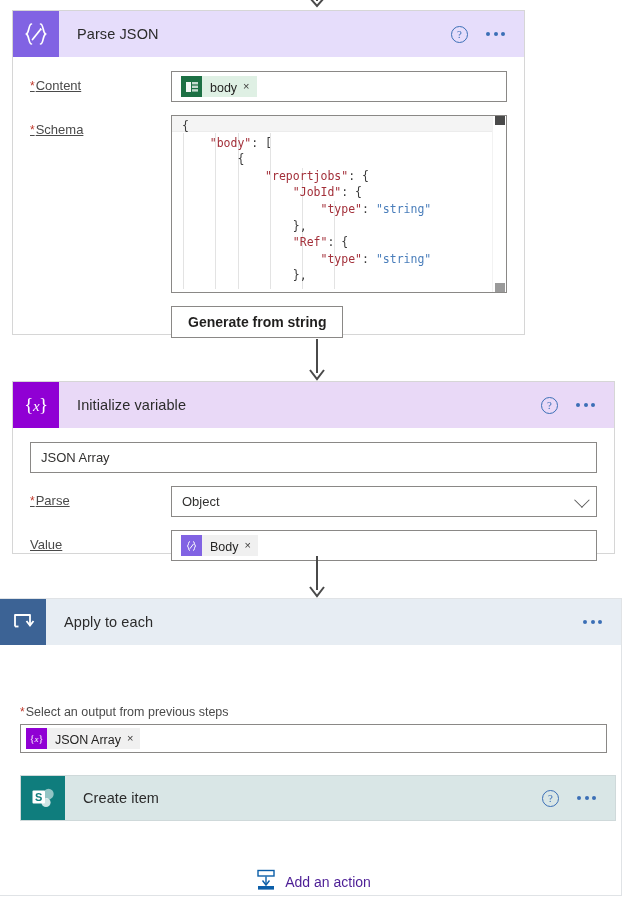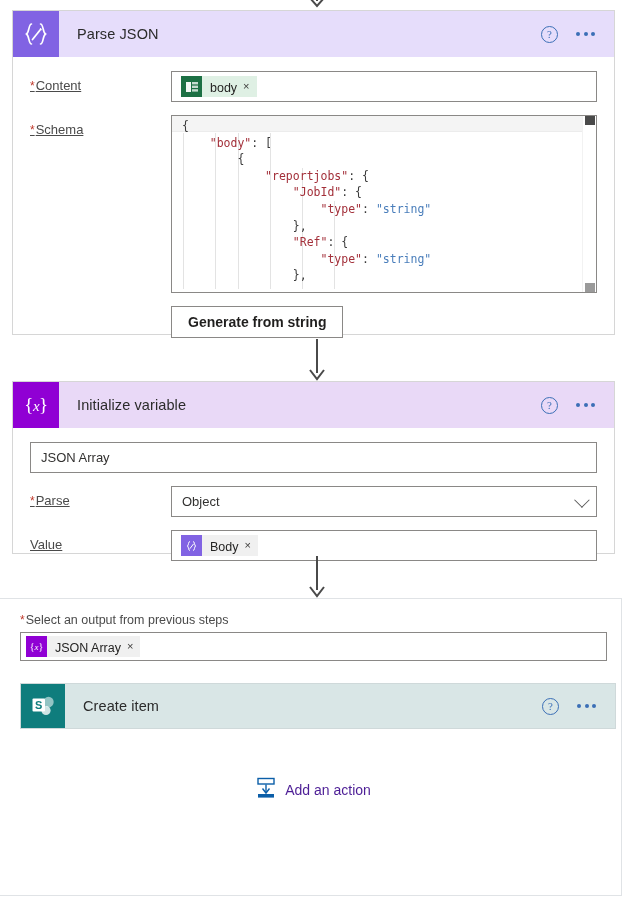--- a/index.html
+++ b/index.html
@@ -252,20 +252,21 @@
     display: flex;
     align-items: center;
     height: 46px;
     background: #e7edf3;
   }
   .scope-body { padding: 14px 14px 0 20px; }
   .scope-label {
     font-size: 12.5px;
     color: #4a4a4a;
     margin-bottom: 5px;
+    margin-top: 46px;
   }
   .scope-input {
     border: 1px solid #8a8886;
     background: #ffffff;
     height: 29px;
     display: flex;
     align-items: center;
     padding: 0 5px;
     margin-bottom: 22px;
   }
@@ -310,21 +311,21 @@
 
 <div class="page">
 
   <div class="connector" style="top:-8px; height:16px;">
     <svg width="22" height="16" viewBox="0 0 22 16" aria-hidden="true">
       <line x1="11" y1="-6" x2="11" y2="9" stroke="#4a4a4a" stroke-width="2"></line>
       <polyline points="4,6 11,14 18,6" fill="none" stroke="#4a4a4a" stroke-width="2"></polyline>
     </svg>
   </div>
 
-  <div class="card" style="left:12px; top:10px; width:603px; height:325px;">
+  <div class="card" style="left:12px; top:10px; width:513px; height:325px;">
 
     <div class="card-header" style="background:#e6ddfb;">
       <div class="icon-box" style="background:#8163e3;">
         <svg width="30" height="26" viewBox="0 0 30 26" aria-hidden="true">
           <path d="M10.5 3 C7.5 3 8.5 11 5.5 13 C8.5 15 7.5 23 10.5 23" fill="none" stroke="#ffffff" stroke-width="1.6" stroke-linecap="round"></path>
           <path d="M19.5 3 C22.5 3 21.5 11 24.5 13 C21.5 15 22.5 23 19.5 23" fill="none" stroke="#ffffff" stroke-width="1.6" stroke-linecap="round"></path>
           <path d="M11.5 18.5 L19.5 8.5" stroke="#ffffff" stroke-width="1.8" stroke-linecap="round"></path>
           <path d="M18.6 7.4 L21.2 9.8 L19.9 7.1 Z" fill="#ffffff"></path>
         </svg>
       </div>
@@ -464,20 +465,37 @@
 
   <div class="connector" style="top:556px; height:42px;">
     <svg width="22" height="42" viewBox="0 0 22 42" aria-hidden="true">
       <line x1="11" y1="0" x2="11" y2="34" stroke="#4a4a4a" stroke-width="2"></line>
       <polyline points="4,31 11,40 18,31" fill="none" stroke="#4a4a4a" stroke-width="2"></polyline>
     </svg>
   </div>
 
   <div class="scope" style="top:598px; width:622px; height:298px;">
 
+    <div class="scope-header">
+      <div class="icon-box" style="background:#3c6395;">
+        <svg width="26" height="24" viewBox="0 0 26 24" aria-hidden="true">
+          <path d="M5 16.5 L5 5 L20 5 L20 14" fill="none" stroke="#ffffff" stroke-width="1.8" stroke-linejoin="round"></path>
+          <polyline points="16.5,11 20,15.5 23.5,11" fill="none" stroke="#ffffff" stroke-width="1.8"></polyline>
+          <path d="M5 16.5 L8.5 16.5" fill="none" stroke="#ffffff" stroke-width="1.8"></path>
+        </svg>
+      </div>
+      <div class="card-title">Apply to each</div>
+      <div class="header-actions">
+        <div class="ellipsis">
+          <i></i>
+            <i></i>
+            <i></i>
+        </div>
+      </div>
+    </div>
 
     <div class="scope-body">
 
       <div class="scope-label">
         <span class="req">*</span><span>Select an output from previous steps</span>
       </div>
       <div class="scope-input">
         <span class="token graypurple">
           <span class="tok-ico">
             <span style="font-family:'Liberation Serif',serif;font-size:10px;">{<i style="font-size:9px;">x</i>}</span>

